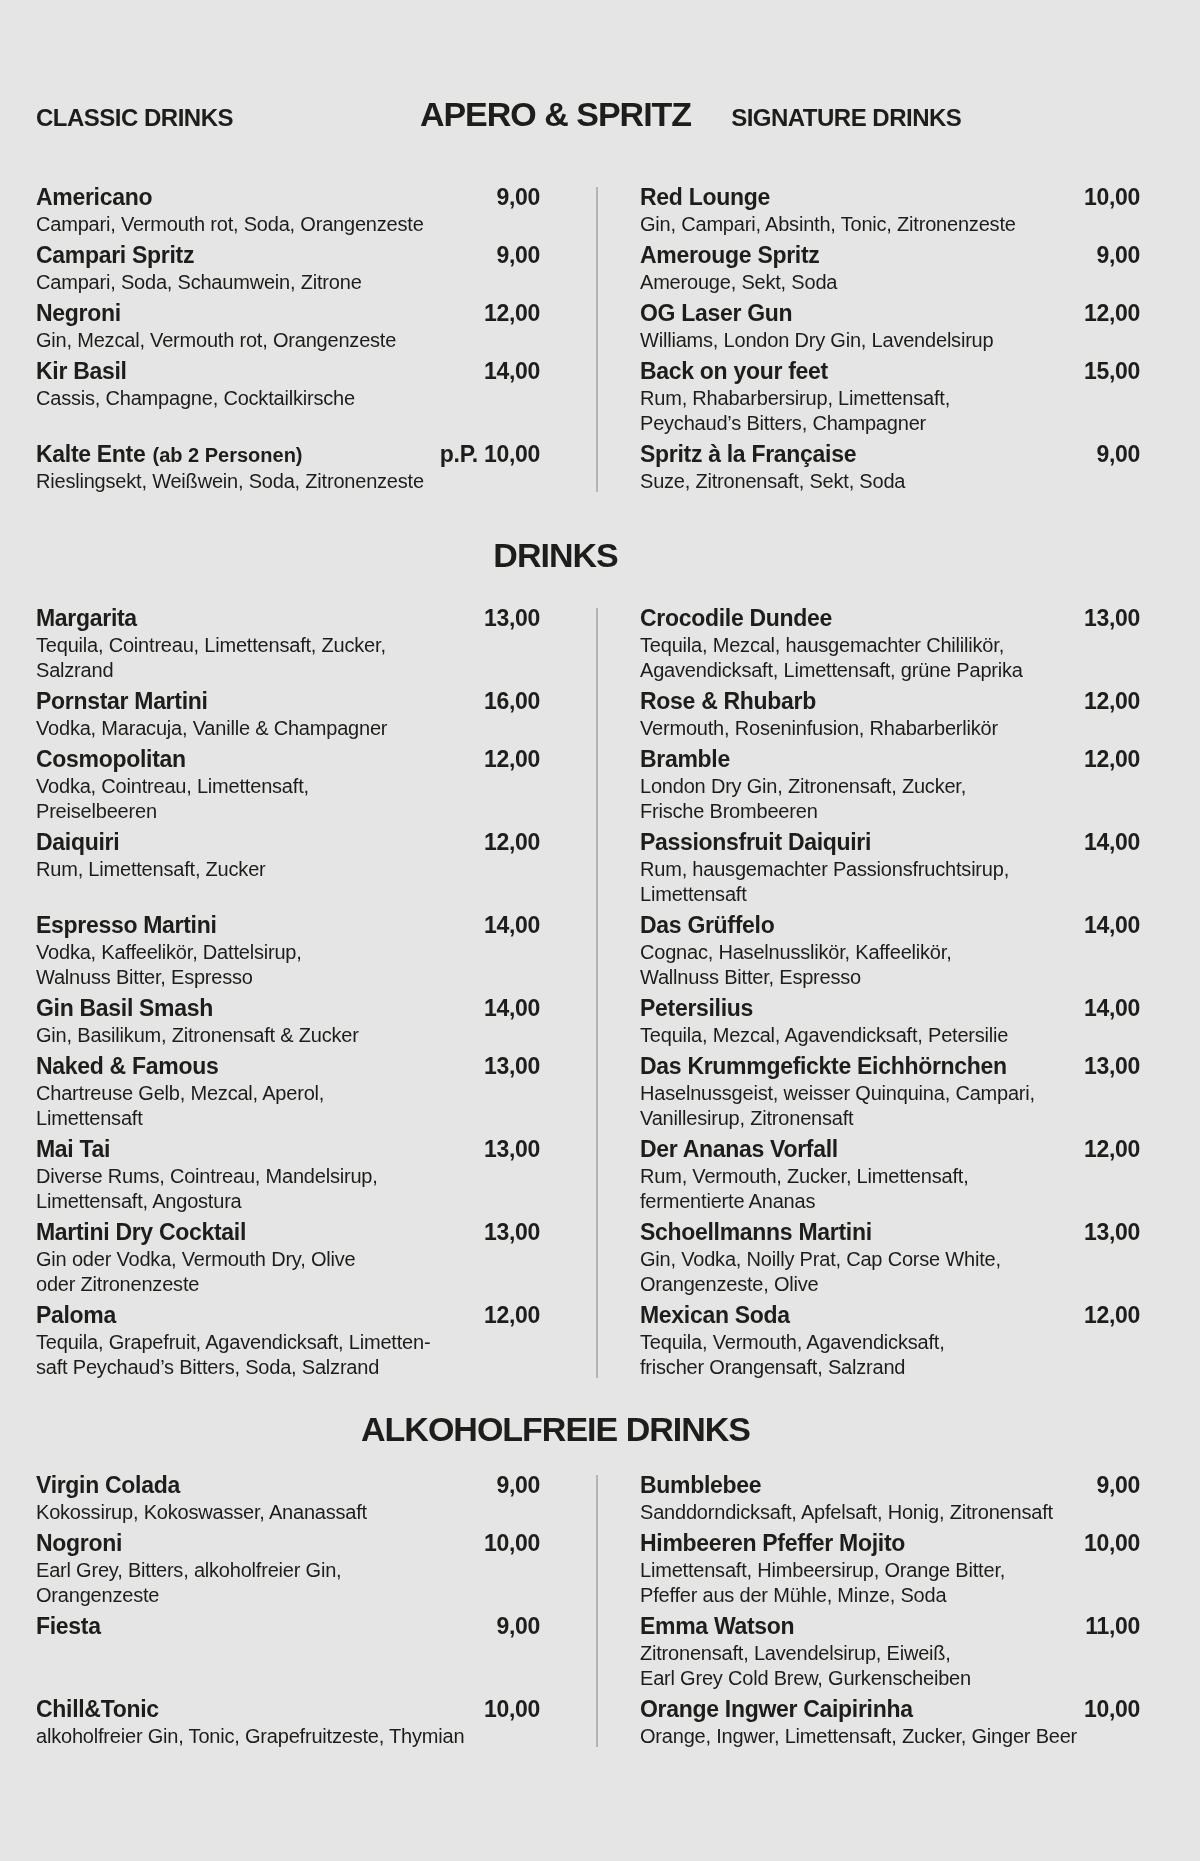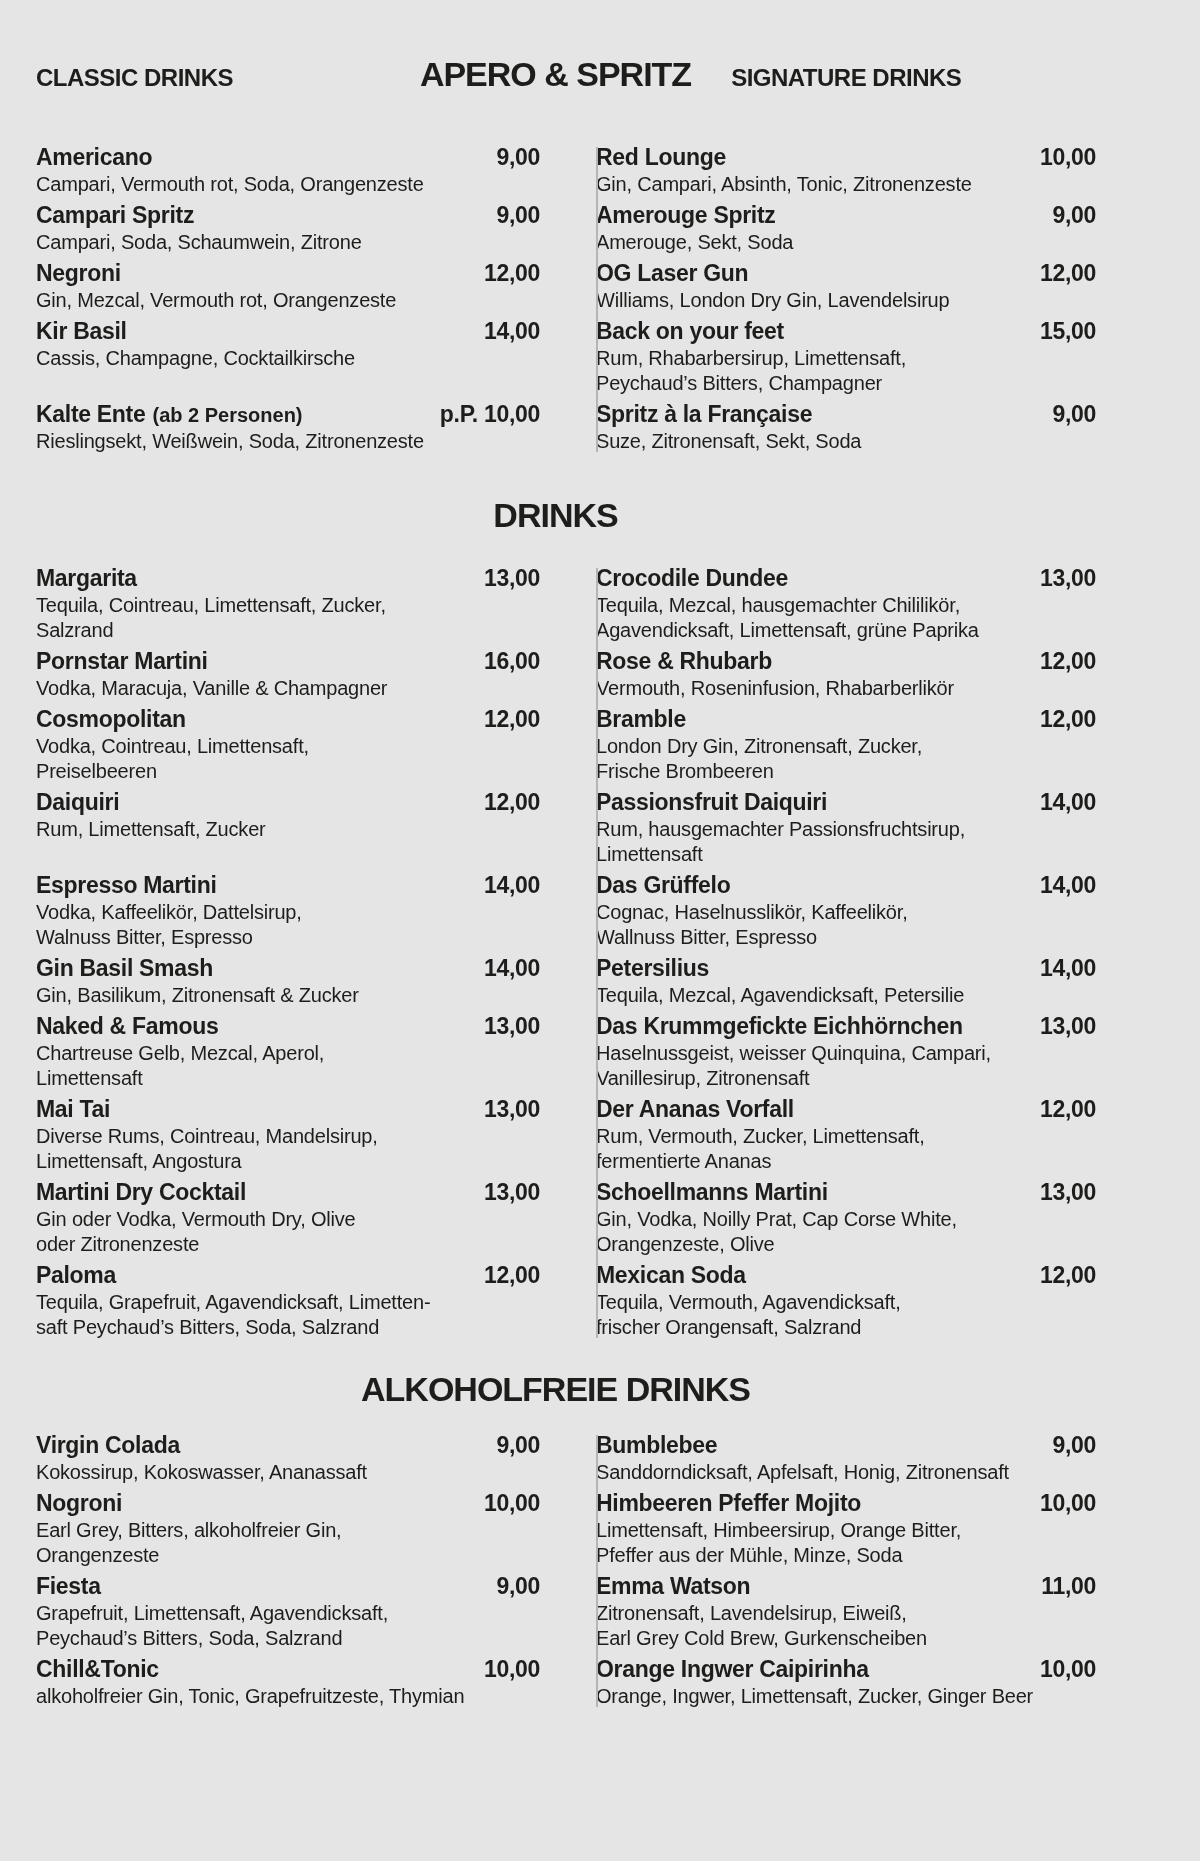--- a/index.html
+++ b/index.html
@@ -36,41 +36,42 @@
   }
   .heading-left  { flex: 1 1 0; text-align: left; }
   .heading-right { flex: 1 1 0; }
   .heading-center {
     flex: 0 0 auto;
     font-size: 34px;
     font-weight: 700;
     letter-spacing: -1px;
     transform: translateX(-40px);
     white-space: nowrap;
+    margin-top: 40px;
   }
 
   
   .section-heading {
     margin: 0;
     text-align: center;
     font-size: 34px;
     font-weight: 700;
     letter-spacing: -1px;
     line-height: 42px;
     transform: translateX(-40px);
   }
   .section-heading.drinks      { margin-top: 36px; }
   .section-heading.alkoholfrei { margin-top: 24px; }
 
   
   .section-body {
     position: relative;
     display: grid;
     grid-template-columns: 504px 500px;
-    column-gap: 56px;
+    column-gap: 100px;
     align-items: start;
   }
   .section-body.first  { margin-top: 50px; }
   .section-body.drinks { margin-top: 28px; }
   .section-body.alko   { margin-top: 21px; }
 
   .column-divider {
     position: absolute;
     left: 560px;
     top: 4px;
@@ -391,22 +392,20 @@
       <span class="item-price">10,00</span>
     </div>
     <div class="item-desc">Limettensaft, Himbeersirup, Orange Bitter,
 Pfeffer aus der Mühle, Minze, Soda</div>
   </div>
       <div class="menu-item">
     <div class="item-header">
       <span class="item-name"><span>Fiesta</span><span class="item-suffix"></span></span>
       <span class="item-price">9,00</span>
     </div>
-    <div class="item-desc">Grapefruit, Limettensaft, Agavendicksaft,
-Peychaud’s Bitters, Soda, Salzrand</div>
   </div>
       <div class="menu-item">
     <div class="item-header">
       <span class="item-name"><span>Emma Watson</span><span class="item-suffix"></span></span>
       <span class="item-price">11,00</span>
     </div>
     <div class="item-desc">Zitronensaft, Lavendelsirup, Eiweiß,
 Earl Grey Cold Brew, Gurkenscheiben</div>
   </div>
       <div class="menu-item">

